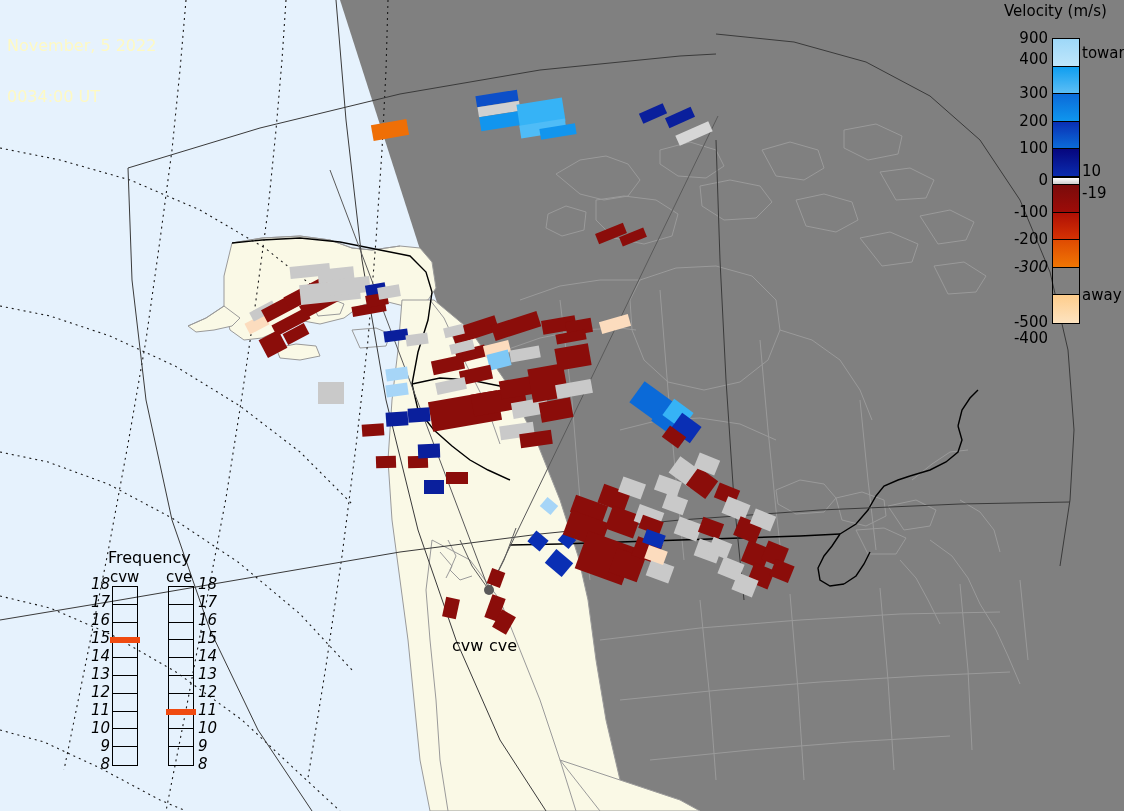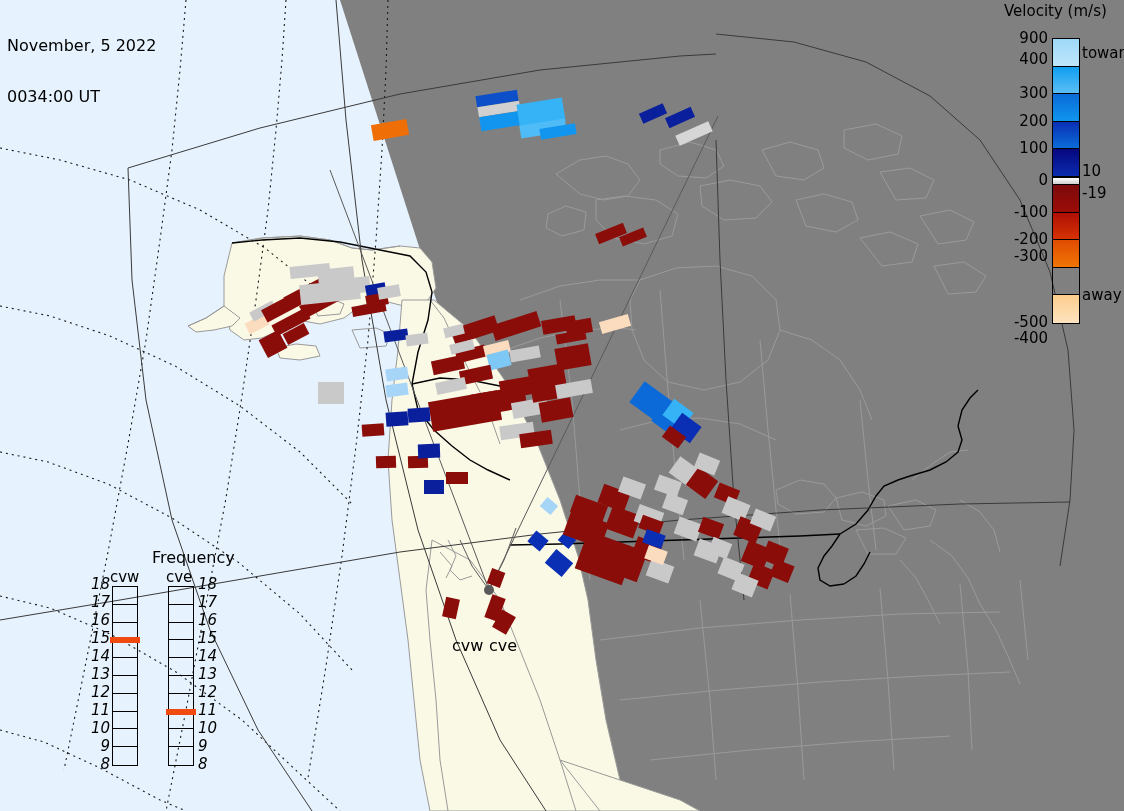--- a/index.html
+++ b/index.html
@@ -22,21 +22,21 @@
     left: 0; top: 0;
     width: 1124px;
     height: 811px;
   }
 
   
   #timestamp {
     position: absolute;
     left: 7px;
     top: 3px;
-    color: #000000;
+    color: #fef9c3;
     font-size: 16px;
     line-height: 17px;
     white-space: pre;
     letter-spacing: 0px;
   }
   #timestamp div { font-size: 16px; }
 
   
   #cbar-wrap {
     position: absolute;
@@ -112,21 +112,20 @@
     width: 150px;
     height: 230px;
   }
   #freq-title {
     position: absolute;
     left: 22px;
     top: 0px;
     font-size: 16px;
     color: #000;
     white-space: nowrap;
-    margin-left: 44px;
   }
   .freq-colname {
     position: absolute;
     top: 20px;
     font-size: 15px;
     color: #000;
     white-space: nowrap;
   }
   .freq-box {
     position: absolute;
@@ -446,21 +445,21 @@
     <div id="cbar-title">Velocity (m/s)</div>
     <div id="cbar-ticks">
         <div class="cbar-tick" style="top: 31px;">900</div>
         <div class="cbar-tick" style="top: 52px;">400</div>
         <div class="cbar-tick" style="top: 86.2px;">300</div>
         <div class="cbar-tick" style="top: 113.8px;">200</div>
         <div class="cbar-tick" style="top: 141.4px;">100</div>
         <div class="cbar-tick" style="top: 173px;">0</div>
         <div class="cbar-tick" style="top: 204.6px;">-100</div>
         <div class="cbar-tick" style="top: 232.2px;">-200</div>
-        <div class="cbar-tick" style="top: 249px;">-300</div>
+        <div class="cbar-tick" style="top: 260px; font-style: italic;">-300</div>
         <div class="cbar-tick" style="top: 287.4px; margin-top: 44px;">-400</div>
         <div class="cbar-tick" style="top: 315px;">-500</div>
       </div>
     <div id="cbar-col">
         <div class="cbar-band" style="height: 27.6px; background: linear-gradient(rgb(158, 216, 248), rgb(191, 230, 251));"></div>
         <div class="cbar-band" style="height: 27.6px; background: linear-gradient(rgb(15, 158, 240), rgb(92, 190, 245));"></div>
         <div class="cbar-band" style="height: 27.6px; background: linear-gradient(rgb(11, 106, 216), rgb(15, 150, 238));"></div>
         <div class="cbar-band" style="height: 27.6px; background: linear-gradient(rgb(10, 47, 180), rgb(11, 108, 216));"></div>
         <div class="cbar-band" style="height: 27.6px; background: linear-gradient(rgb(6, 6, 126), rgb(10, 44, 174));"></div>
         <div class="cbar-zero" style="height: 8px; background: linear-gradient(rgb(255, 255, 255), rgb(207, 207, 207)); border-top: 1px solid rgb(0, 0, 0); border-bottom: 1px solid rgb(0, 0, 0);"></div>

